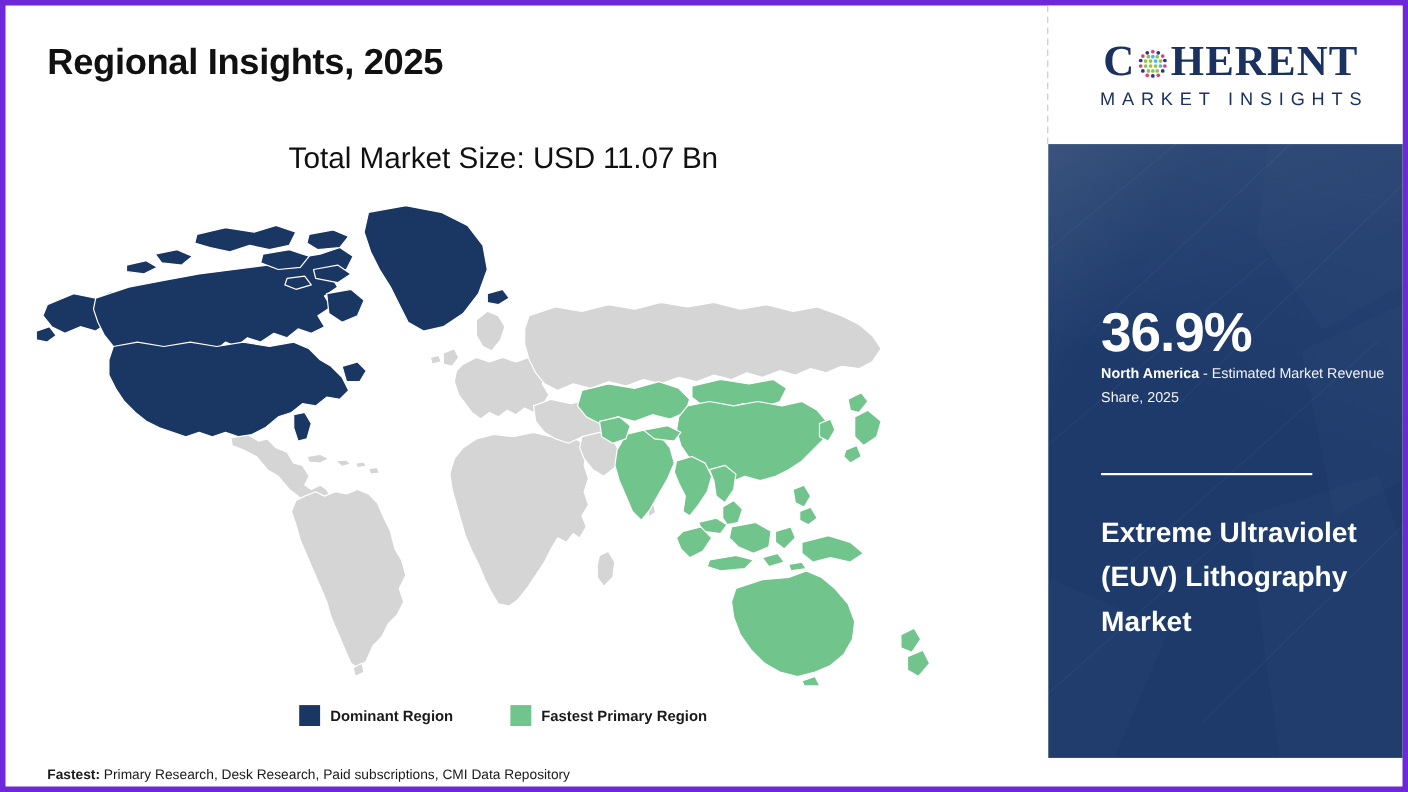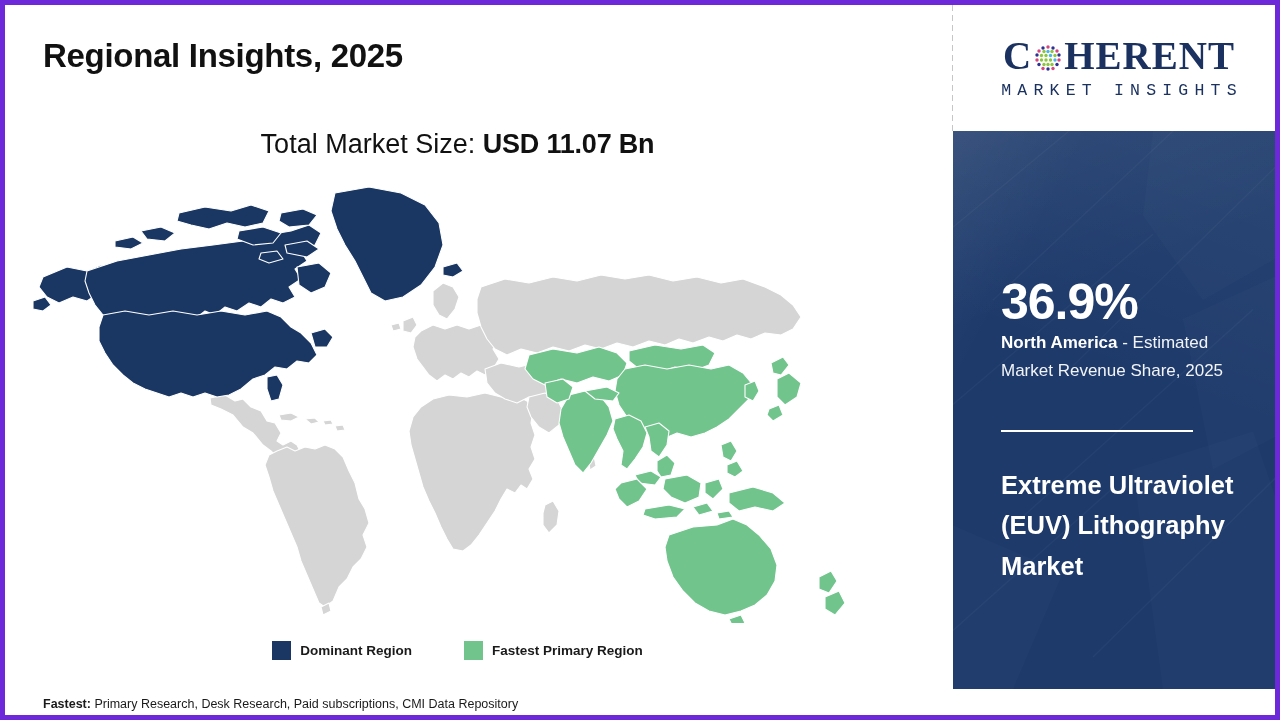--- a/index.html
+++ b/index.html
@@ -40,21 +40,21 @@
     position: absolute;
     left: 0;
     top: 124px;
     width: 905px;
     text-align: center;
     font-size: 27px;
     color: #111111;
     white-space: nowrap;
   }
   #market-size-line .msz-label { font-weight: normal; text-align: right; }
-  #market-size-line .msz-value { font-weight: bold; letter-spacing: -0.2px; }
+  #market-size-line .msz-value { font-weight: normal; letter-spacing: -0.2px; }
 
   
   #world-map {
     position: absolute;
     left: 24px;
     top: 178px;
     width: 880px;
     height: 440px;
   }
   #world-map svg { display: block; width: 100%; height: 100%; }
@@ -140,21 +140,21 @@
     display: inline-block;
     width: 30px;
     height: 30px;
     margin: 0 1px;
     position: relative;
     top: 2px;
   }
   #logo-globe-icon svg { display: block; width: 30px; height: 30px; }
   #logo-tagline {
     color: #1b3260;
-    font-family: Liberation Mono, monospace;
+    font-family: Liberation Sans, sans-serif;
     font-size: 16.5px;
     letter-spacing: 6.2px;
     margin-top: 6px;
     padding-left: 6px;
   }
 
   #stat-panel {
     position: absolute;
     left: 0;
     top: 126px;
@@ -187,21 +187,21 @@
     font-size: 50px;
     font-weight: bold;
     color: #ffffff;
     letter-spacing: -1px;
     line-height: 1;
   }
   #stat-caption {
     position: absolute;
     top: 198px;
     width: 262px;
-    font-size: 17px;
+    font-size: 13px;
     color: #f2f4f8;
     line-height: 1.62;
   }
   #stat-caption .region-name { font-weight: bold; color: #ffffff; }
   #stat-divider {
     position: absolute;
     top: 299px;
     width: 192px;
     height: 2px;
     background: #ffffff;

